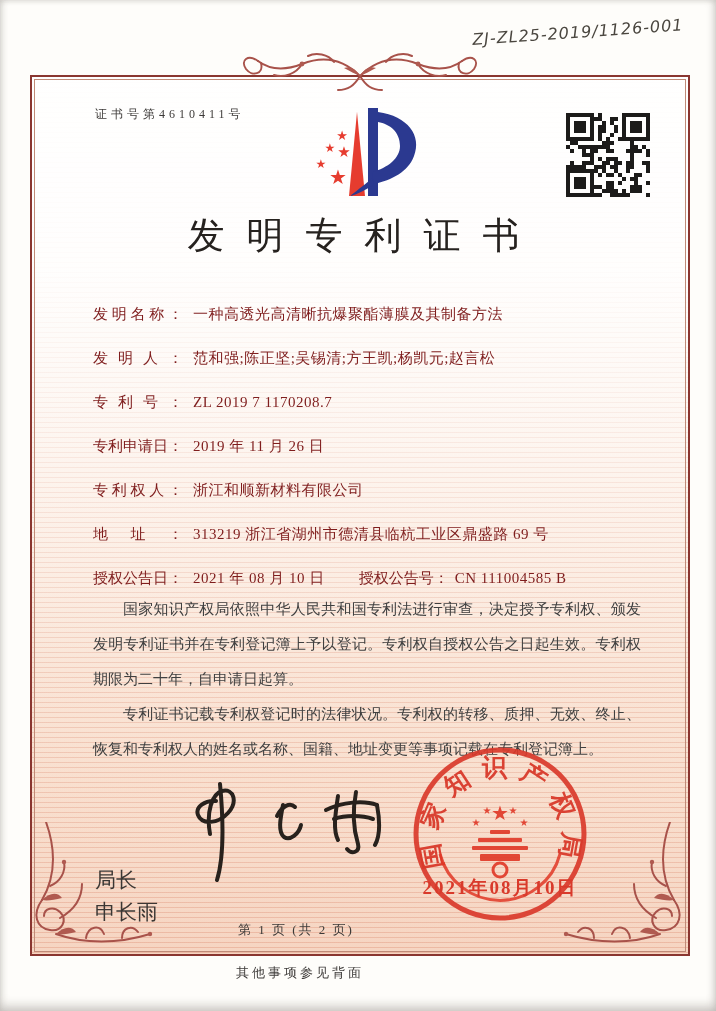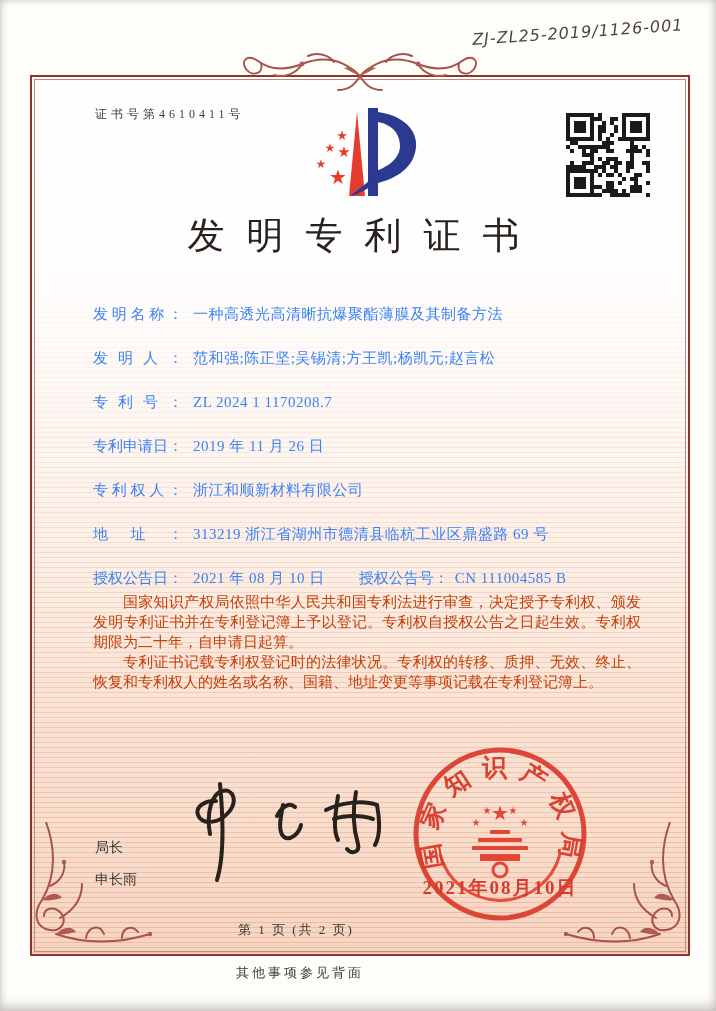--- a/index.html
+++ b/index.html
@@ -29,29 +29,29 @@
   .cert-no{position:absolute;left:95px;top:106px;font-size:12px;letter-spacing:4px;color:#3d3a38;}
   .handnote{
     position:absolute;left:472px;top:22px;width:230px;
     font-family:"DejaVu Sans",sans-serif;font-style:italic;
     font-size:16px;letter-spacing:1px;color:#4a463f;transform:rotate(-4deg);
   }
   .title{
     position:absolute;left:30px;top:211px;width:647px;text-align:center;
     font-size:37px;letter-spacing:22px;text-indent:22px;color:#26221f;font-weight:500;
   }
-  .fields{position:absolute;left:93px;top:302px;width:548px;font-size:15px;color:#3b82f6;}
+  .fields{position:absolute;left:93px;top:302px;width:548px;font-size:15px;color:#7f1d1d;}
   .row{margin-bottom:19px;line-height:25px;white-space:nowrap;}
   .row .lbl{display:inline-block;width:90px;text-align:justify;text-align-last:justify;vertical-align:top;}
   .row .val{display:inline-block;margin-left:10px;letter-spacing:.5px;white-space:normal;vertical-align:top;max-width:440px;}
   .row .val2-group{display:inline-block;margin-left:34px;}
-  .paras{position:absolute;left:93px;top:592px;width:548px;font-size:15px;line-height:20px;
-         text-align:justify;color:#c2410c;}
+  .paras{position:absolute;left:93px;top:592px;width:548px;font-size:15px;line-height:35px;
+         text-align:justify;color:#404040;}
   .paras p{margin:0;text-indent:2em;}
-  .signer{position:absolute;left:95px;top:832px;font-size:14px;color:#3b3734;line-height:32px;}
+  .signer{position:absolute;left:95px;top:864px;font-size:21px;color:#3b3734;line-height:32px;}
   .pagefoot{position:absolute;left:30px;top:921px;width:532px;text-align:center;
             font-size:13px;letter-spacing:2px;color:#3d3a38;}
   .backnote{position:absolute;left:0;top:964px;width:600px;text-align:center;
             font-size:13px;letter-spacing:3px;color:#3d3a38;}
   
   .qr{position:absolute;left:566px;top:113px;width:84px;height:84px;
       display:grid;grid-template-columns:repeat(21,4px);grid-template-rows:repeat(21,4px);}
   .qr span{width:4px;height:4px;}
   .qr span.b{background:#1c1b1a;}
   
@@ -596,21 +596,21 @@
   <div class="title">发明专利证书</div>
 
   <div class="fields">
     <div class="row">
       <span class="lbl">发明名称：</span><span class="val">一种高透光高清晰抗爆聚酯薄膜及其制备方法</span>
     </div>
     <div class="row">
       <span class="lbl">发明人：</span><span class="val">范和强;陈正坚;吴锡清;方王凯;杨凯元;赵言松</span>
     </div>
     <div class="row">
-      <span class="lbl">专利号：</span><span class="val">ZL 2024 1 1170208.7</span>
+      <span class="lbl">专利号：</span><span class="val">ZL 2019 7 1170208.7</span>
     </div>
     <div class="row">
       <span class="lbl">专利申请日：</span><span class="val">2019 年 11 月 26 日</span>
     </div>
     <div class="row">
       <span class="lbl">专利权人：</span><span class="val">浙江和顺新材料有限公司</span>
     </div>
     <div class="row">
       <span class="lbl">地址：</span><span class="val">313219 浙江省湖州市德清县临杭工业区鼎盛路 69 号</span>
     </div>

